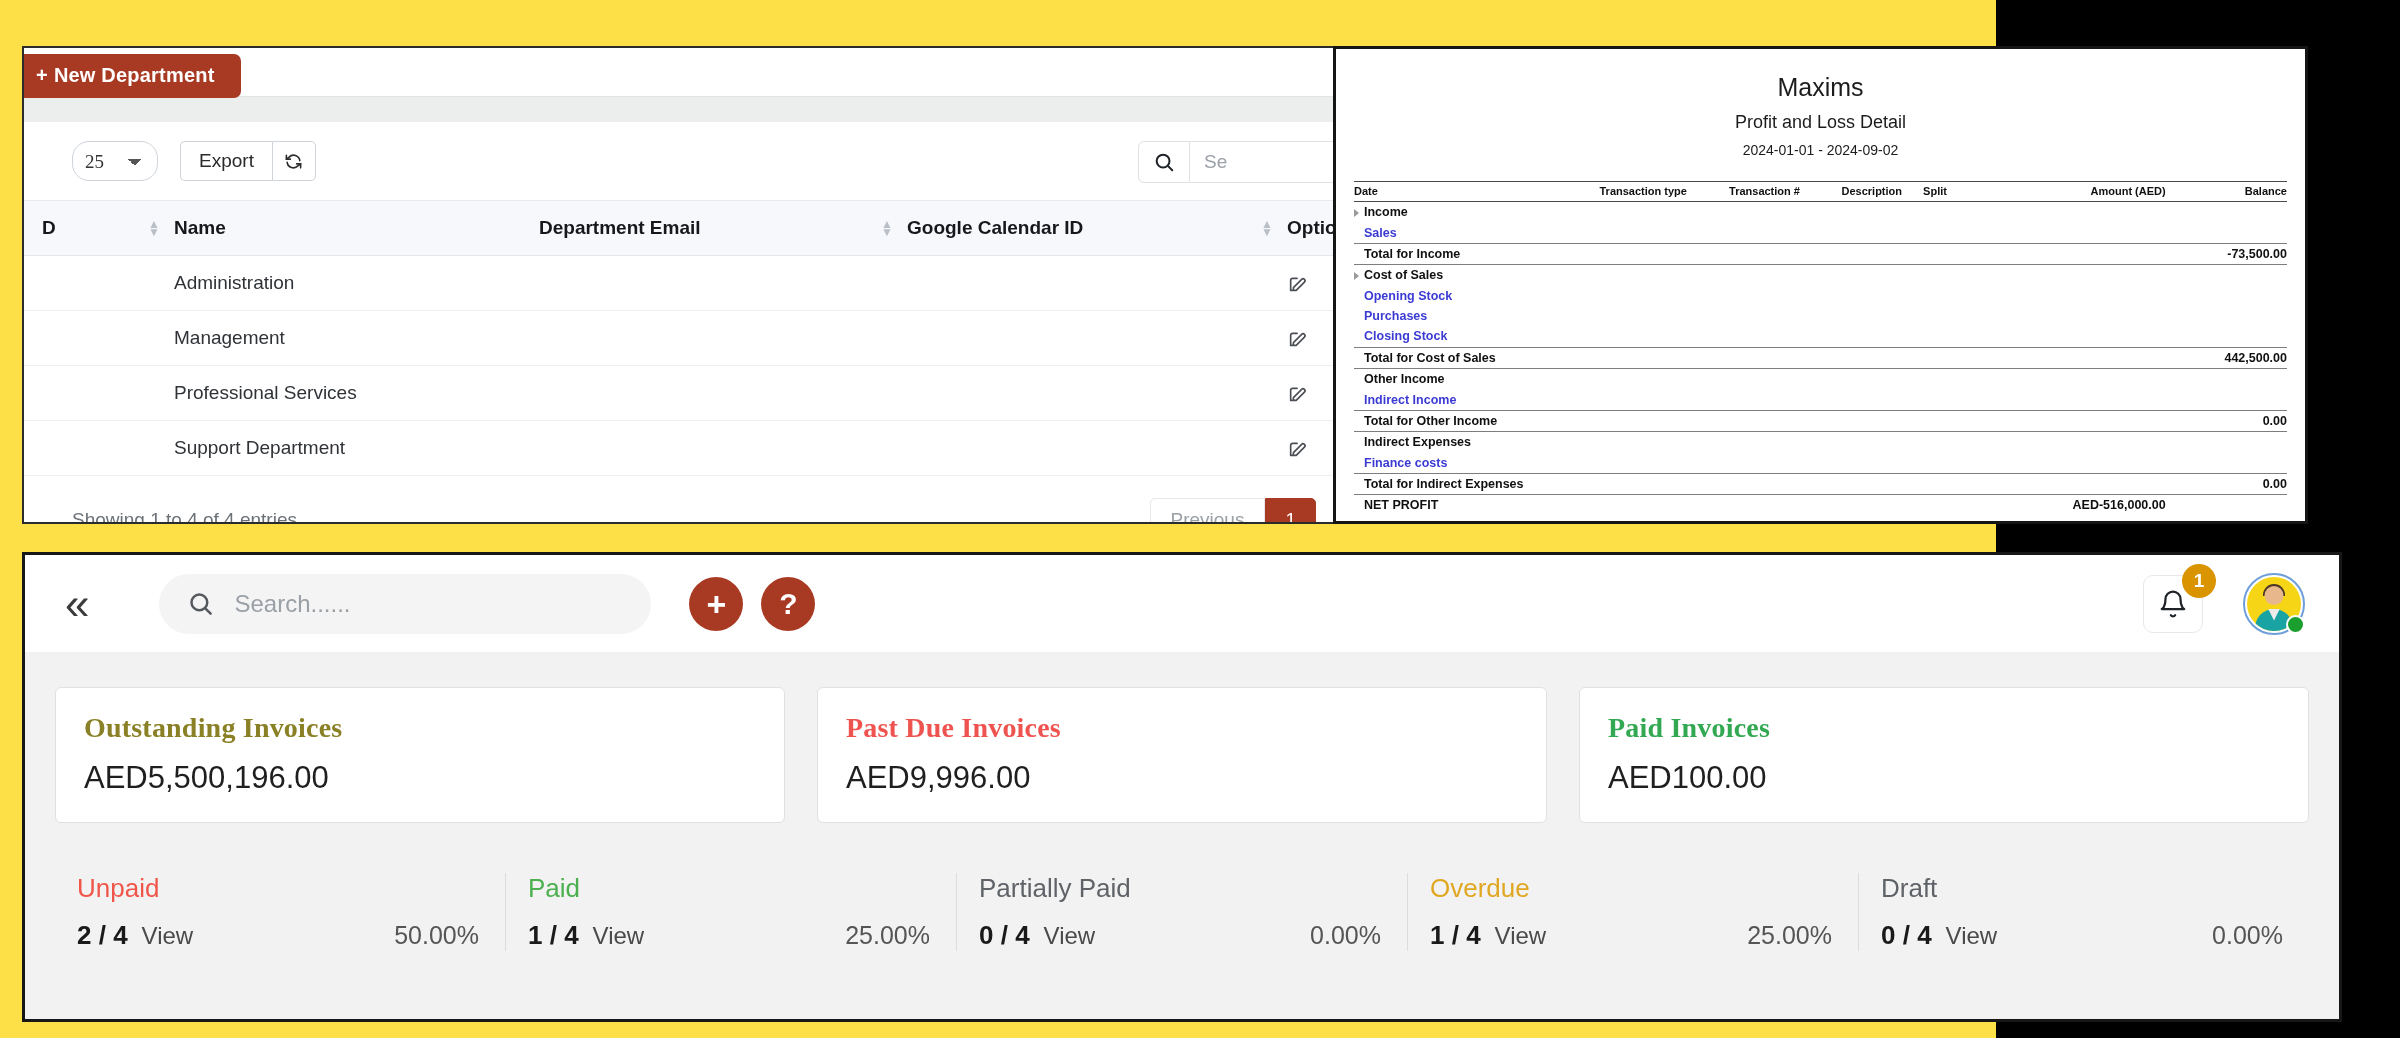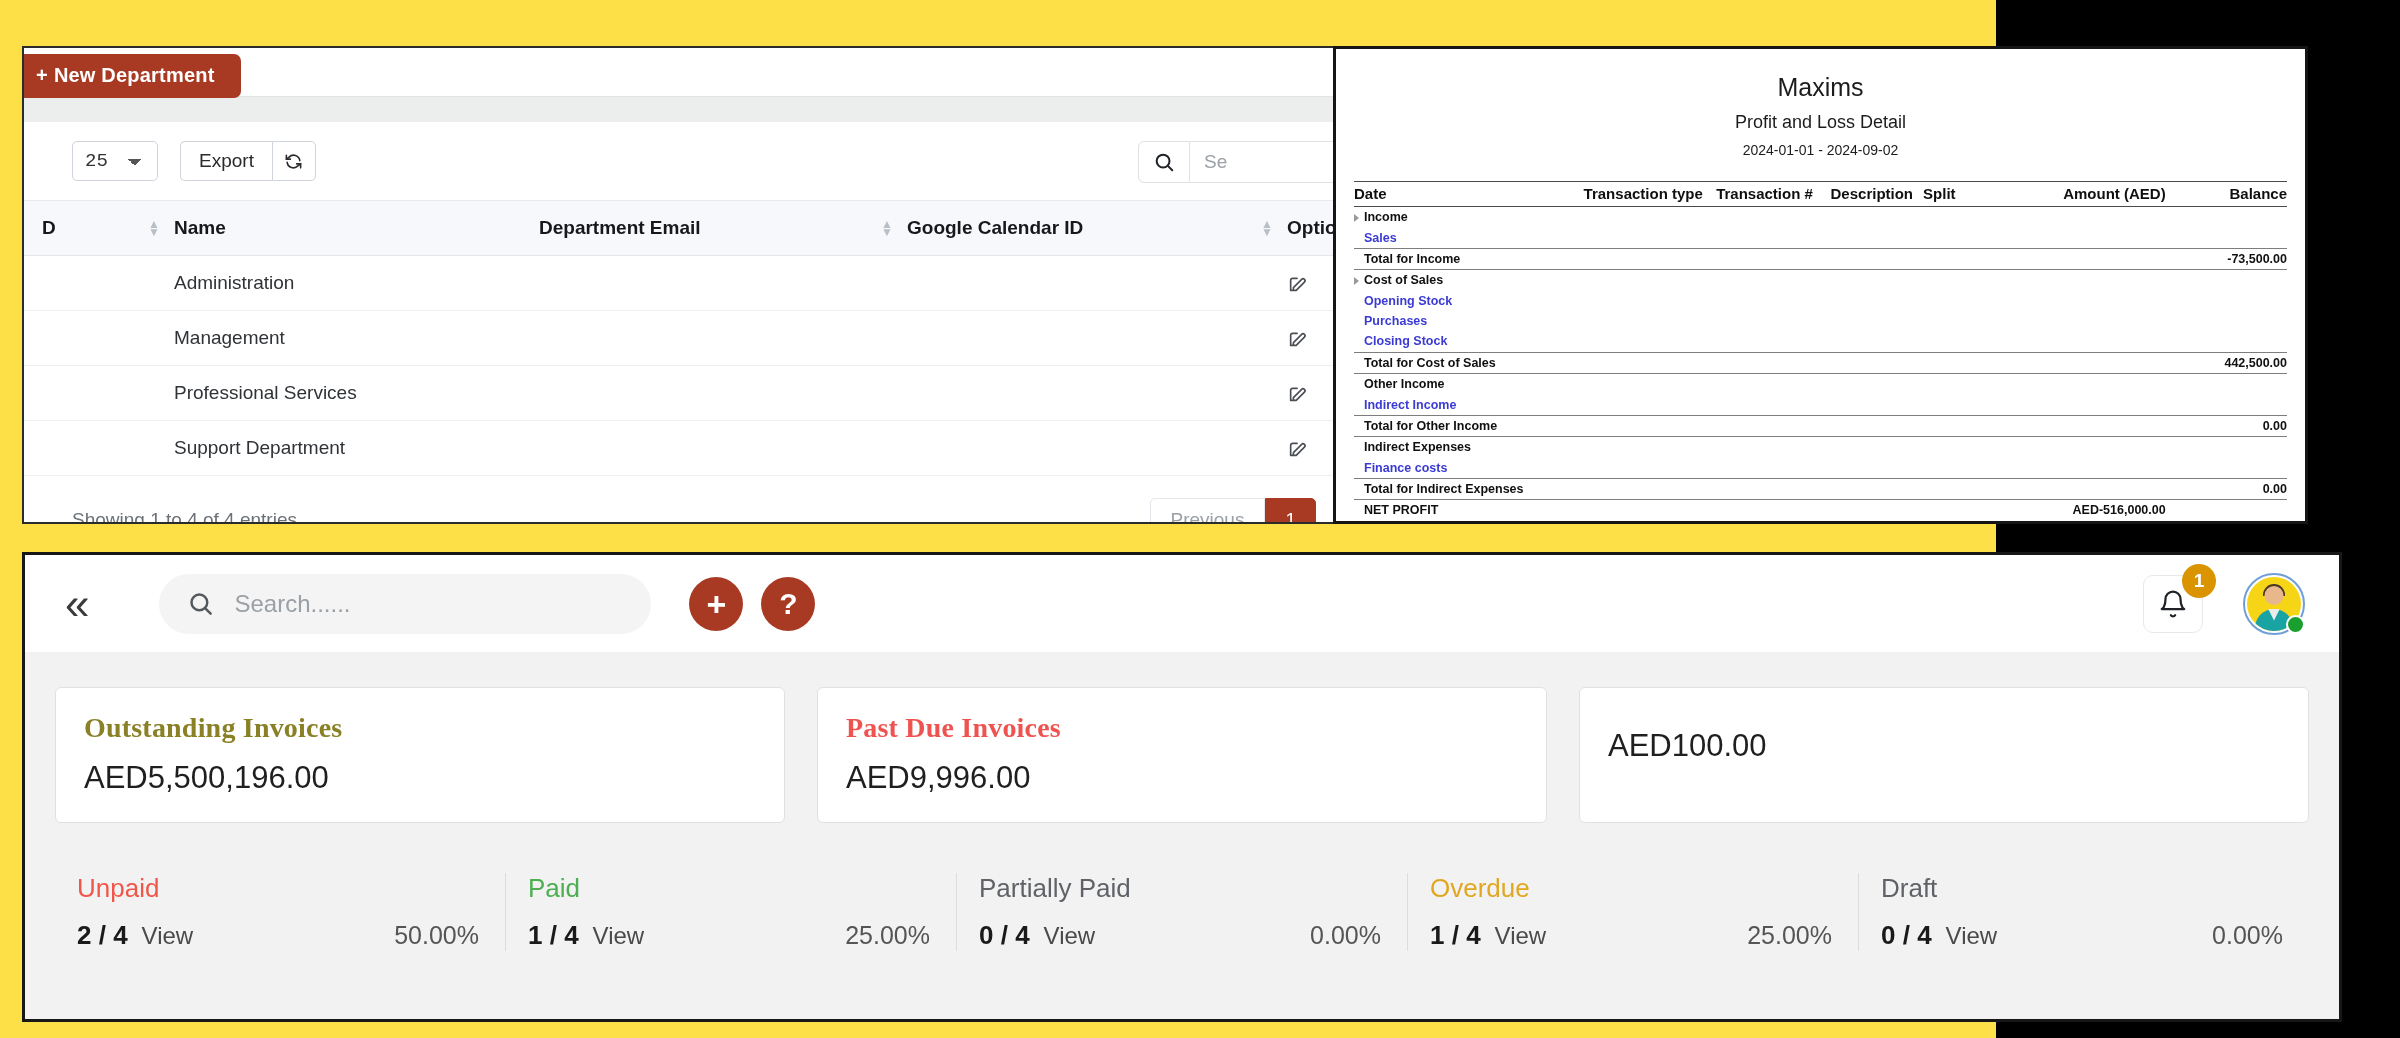--- a/index.html
+++ b/index.html
@@ -36,24 +36,24 @@
   }
   .new-dept-btn .plus { margin-right: 6px; font-weight: 700; }
   .dept-greyband { height: 26px; background: #eceded; border-top: 1px solid #e3e3e3; }
 
   .dept-controls {
     height: 78px; display: flex; align-items: center;
     padding: 0 18px 0 48px; position: relative;
   }
   .len-select {
     width: 86px; height: 40px;
-    border: 1px solid #ced4da; border-radius: 5px;
+    border: 1px solid #ced4da; border-radius: 17px;
     background: #fff; color: #333; font-size: 19px;
     padding-left: 12px;
-    font-family: Liberation Mono, monospace;
+    font-family: Liberation Serif, serif;
     appearance: none; cursor: pointer;
     background-image: linear-gradient(45deg, transparent 50%, #555 50%), linear-gradient(135deg, #555 50%, transparent 50%);
     background-position: calc(100% - 22px) 17px, calc(100% - 15px) 17px;
     background-size: 7px 7px, 7px 7px;
     background-repeat: no-repeat;
   }
   .export-group { display: flex; margin-left: 22px; }
   .export-btn {
     height: 40px; padding: 0 18px;
     border: 1px solid #ced4da; border-right: none;
@@ -139,21 +139,21 @@
   .pl-title { text-align: center; font-size: 25px; color: #1c1c1c; margin-top: 14px; font-family: "Liberation Sans", sans-serif; }
   .pl-sub { text-align: center; font-size: 18px; color: #1c1c1c; margin-top: 10px; font-family: "Liberation Sans", sans-serif; }
   .pl-range { text-align: center; font-size: 14px; color: #1c1c1c; margin-top: 9px; font-family: "Liberation Sans", sans-serif; }
 
   table.pl-table {
     width: 100%; border-collapse: collapse; margin-top: 23px;
     table-layout: fixed;
     font-family: "Liberation Sans", sans-serif;
   }
   table.pl-table th {
-    font-size: 15px; font-weight: 700; color: #101010;
+    font-size: 11px; font-weight: 700; color: #101010;
     padding: 3px 0 4px 0;
     border-top: 1.4px solid #4a4a4a; border-bottom: 1.4px solid #4a4a4a;
   }
   table.pl-table td {
     font-size: 12.5px; padding: 3.2px 0; color: #101010; white-space: nowrap;
   }
   .pl-c-date  { width: 24%; text-align: left; }
   .pl-c-ttype { width: 14%; text-align: center; }
   .pl-c-tnum  { width: 12%; text-align: center; }
   .pl-c-desc  { width: 11%; text-align: center; }
@@ -674,20 +674,21 @@
       <div class="cards-row">
         <div class="kpi-card">
           <div class="kpi-label" id="kpi-label-0" style="color: rgb(138, 128, 38);">Outstanding Invoices</div>
           <div class="kpi-value">AED5,500,196.00</div>
         </div>
         <div class="kpi-card">
           <div class="kpi-label" id="kpi-label-1" style="color: rgb(239, 83, 80);">Past Due Invoices</div>
           <div class="kpi-value">AED9,996.00</div>
         </div>
         <div class="kpi-card">
+          <div class="kpi-label" id="kpi-label-2" style="color: rgb(51, 168, 82);">Paid Invoices</div>
           <div class="kpi-value">AED100.00</div>
         </div>
       </div>
 
       <div class="status-row" id="status-row">
           <div class="status-cell">
             <div class="status-title" style="color: rgb(240, 86, 74);">Unpaid</div>
             <div class="status-line">
               <span class="status-count">2 / 4</span>
               <span class="status-view">View</span>

